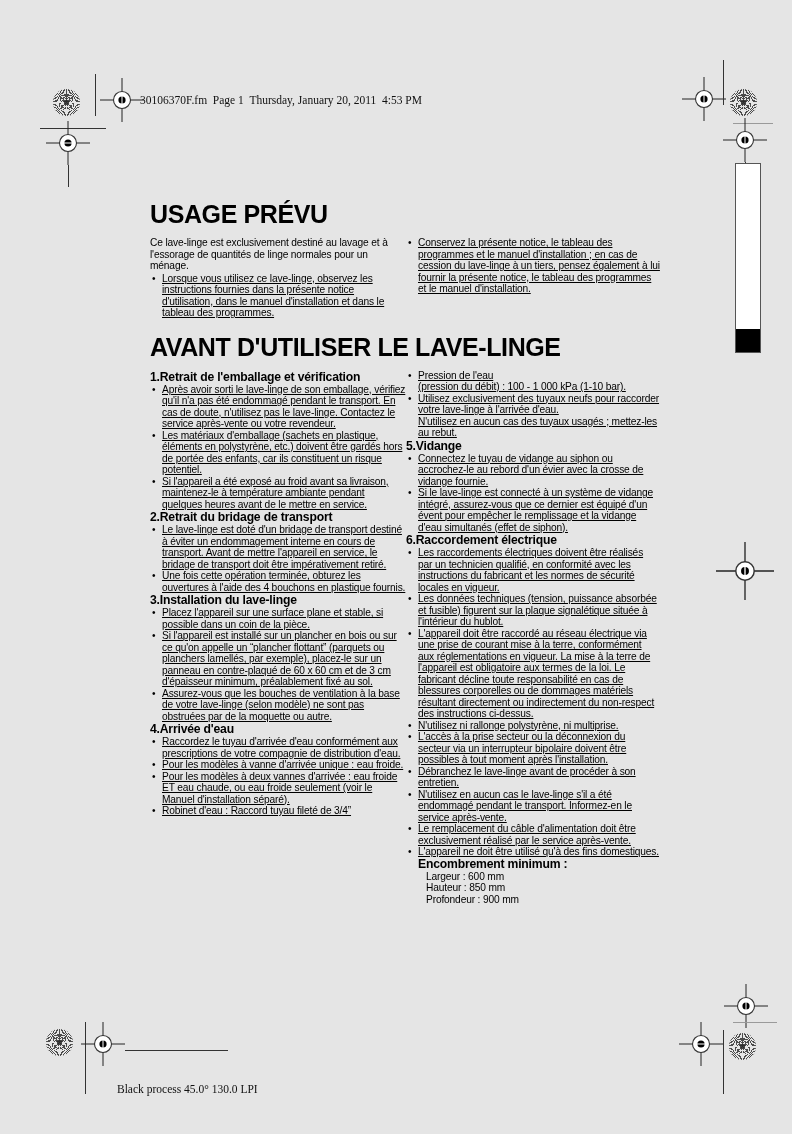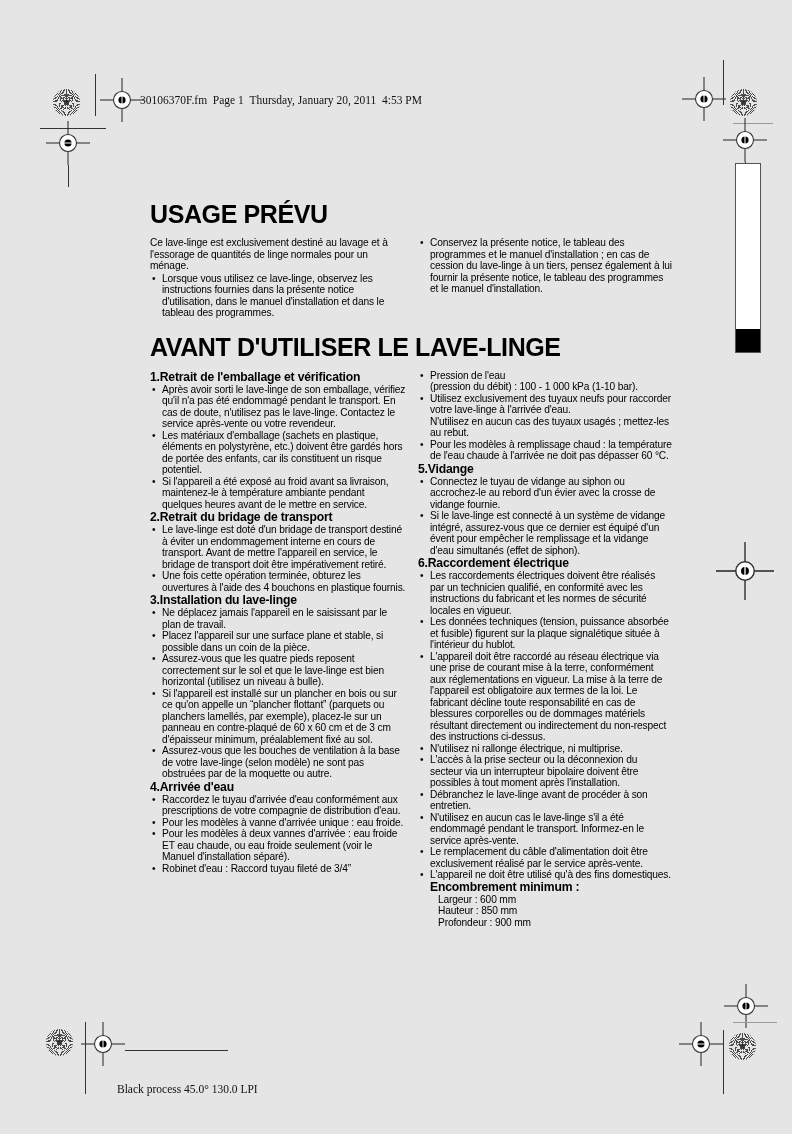--- a/index.html
+++ b/index.html
@@ -26,27 +26,27 @@
               font-size:11.5px;white-space:pre;color:#111;}
   .doc-footer-page{position:absolute;left:150px;top:996px;width:522px;text-align:center;
               font-size:10.5px;letter-spacing:1px;color:#222;}
   .print-info{position:absolute;left:117px;top:1083px;font-family:"Liberation Serif",serif;
               font-size:11.5px;color:#111;}
 
   
   .content{position:absolute;left:150px;top:200px;width:522px;}
   h1{margin:0;font-size:25px;line-height:28px;font-weight:bold;letter-spacing:-0.4px;}
   h1.second{margin-top:14px;}
-  .cols{display:flex;gap:12px;margin-top:9px;}
+  .cols{display:flex;margin-top:9px;}
   .col-l{width:256px;}
   .col-r{width:254px;}
   .body-txt, .bullets li, .intro, .enc-lines li{font-size:10.2px;line-height:11.5px;letter-spacing:-0.15px;}
   .intro{margin:0 0 1px 0;}
   .h2{font-size:12.2px;line-height:13px;font-weight:bold;letter-spacing:-0.2px;margin-top:1px;}
-  ul.bullets{list-style:none;margin:0;padding:0;}
+  ul.bullets{list-style:none;margin:0;padding:0;text-decoration:underline;}
   ul.bullets li{position:relative;padding-left:12px;white-space:pre-line;}
   ul.bullets li::before{content:"•";position:absolute;left:2px;top:0;}
   .encombrement{margin-left:12px;}
   .encombrement .h2{margin-top:0;}
   ul.enc-lines{list-style:none;margin:0;padding:0;}
   ul.enc-lines li{padding-left:8px;}
 </style>
 </head>
 <body>
 
@@ -159,54 +159,51 @@
             <li>Les matériaux d'emballage (sachets en plastique, éléments en polystyrène, etc.) doivent être gardés hors de portée des enfants, car ils constituent un risque potentiel.</li>
             <li>Si l'appareil a été exposé au froid avant sa livraison, maintenez-le à température ambiante pendant quelques heures avant de le mettre en service.</li>
           </ul>
           <div class="h2">2.Retrait du bridage de transport</div>
           <ul class="bullets">
             <li>Le lave-linge est doté d'un bridage de transport destiné à éviter un endommagement interne en cours de transport. Avant de mettre l'appareil en service, le bridage de transport doit être impérativement retiré.</li>
             <li>Une fois cette opération terminée, obturez les ouvertures à l'aide des 4 bouchons en plastique fournis.</li>
           </ul>
           <div class="h2">3.Installation du lave-linge</div>
           <ul class="bullets">
-            <li>Ne déplacez jamais l'appareil en le saisissant par le plan de travail.</li>
             <li>Placez l'appareil sur une surface plane et stable, si possible dans un coin de la pièce.</li>
-            <li>Assurez-vous que les quatre pieds reposent correctement sur le sol et que le lave-linge est bien horizontal (utilisez un niveau à bulle).</li>
             <li>Si l'appareil est installé sur un plancher en bois ou sur ce qu'on appelle un “plancher flottant” (parquets ou planchers lamellés, par exemple), placez-le sur un panneau en contre-plaqué de 60 x 60 cm et de 3 cm d'épaisseur minimum, préalablement fixé au sol.</li>
             <li>Assurez-vous que les bouches de ventilation à la base de votre lave-linge (selon modèle) ne sont pas obstruées par de la moquette ou autre.</li>
           </ul>
           <div class="h2">4.Arrivée d'eau</div>
           <ul class="bullets">
             <li>Raccordez le tuyau d'arrivée d'eau conformément aux prescriptions de votre compagnie de distribution d'eau.</li>
             <li>Pour les modèles à vanne d'arrivée unique : eau froide.</li>
             <li>Pour les modèles à deux vannes d'arrivée : eau froide ET eau chaude, ou eau froide seulement (voir le Manuel d'installation séparé).</li>
             <li>Robinet d'eau : Raccord tuyau fileté de 3/4”</li>
           </ul>
         </div>
       <div class="col-r">
         <div>
             <ul class="bullets">
               <li>Pression de l'eau
 (pression du débit) : 100 - 1 000 kPa (1-10 bar).</li>
               <li>Utilisez exclusivement des tuyaux neufs pour raccorder votre lave-linge à l'arrivée d'eau.
 N'utilisez en aucun cas des tuyaux usagés ; mettez-les au rebut.</li>
-              <li>Pour les modèles à remplissage chaud : la température de l'eau chaude à l'arrivée ne doit pas dépasser 60 °C.</li>
             </ul>
             <div class="h2">5.Vidange</div>
             <ul class="bullets">
               <li>Connectez le tuyau de vidange au siphon ou accrochez-le au rebord d'un évier avec la crosse de vidange fournie.</li>
               <li>Si le lave-linge est connecté à un système de vidange intégré, assurez-vous que ce dernier est équipé d'un évent pour empêcher le remplissage et la vidange d'eau simultanés (effet de siphon).</li>
             </ul>
             <div class="h2">6.Raccordement électrique</div>
             <ul class="bullets">
               <li>Les raccordements électriques doivent être réalisés par un technicien qualifié, en conformité avec les instructions du fabricant et les normes de sécurité locales en vigueur.</li>
               <li>Les données techniques (tension, puissance absorbée et fusible) figurent sur la plaque signalétique située à l'intérieur du hublot.</li>
               <li>L'appareil doit être raccordé au réseau électrique via une prise de courant mise à la terre, conformément aux réglementations en vigueur. La mise à la terre de l'appareil est obligatoire aux termes de la loi. Le fabricant décline toute responsabilité en cas de blessures corporelles ou de dommages matériels résultant directement ou indirectement du non-respect des instructions ci-dessus.</li>
-              <li>N'utilisez ni rallonge électrique, ni multiprise.</li>
+              <li>N'utilisez ni rallonge polystyrène, ni multiprise.</li>
               <li>L'accès à la prise secteur ou la déconnexion du secteur via un interrupteur bipolaire doivent être possibles à tout moment après l'installation.</li>
               <li>Débranchez le lave-linge avant de procéder à son entretien.</li>
               <li>N'utilisez en aucun cas le lave-linge s'il a été endommagé pendant le transport. Informez-en le service après-vente.</li>
               <li>Le remplacement du câble d'alimentation doit être exclusivement réalisé par le service après-vente.</li>
               <li>L'appareil ne doit être utilisé qu'à des fins domestiques.</li>
             </ul>
           </div>
         <div class="encombrement">
           <div class="h2">Encombrement minimum :</div>
           <ul class="enc-lines">

